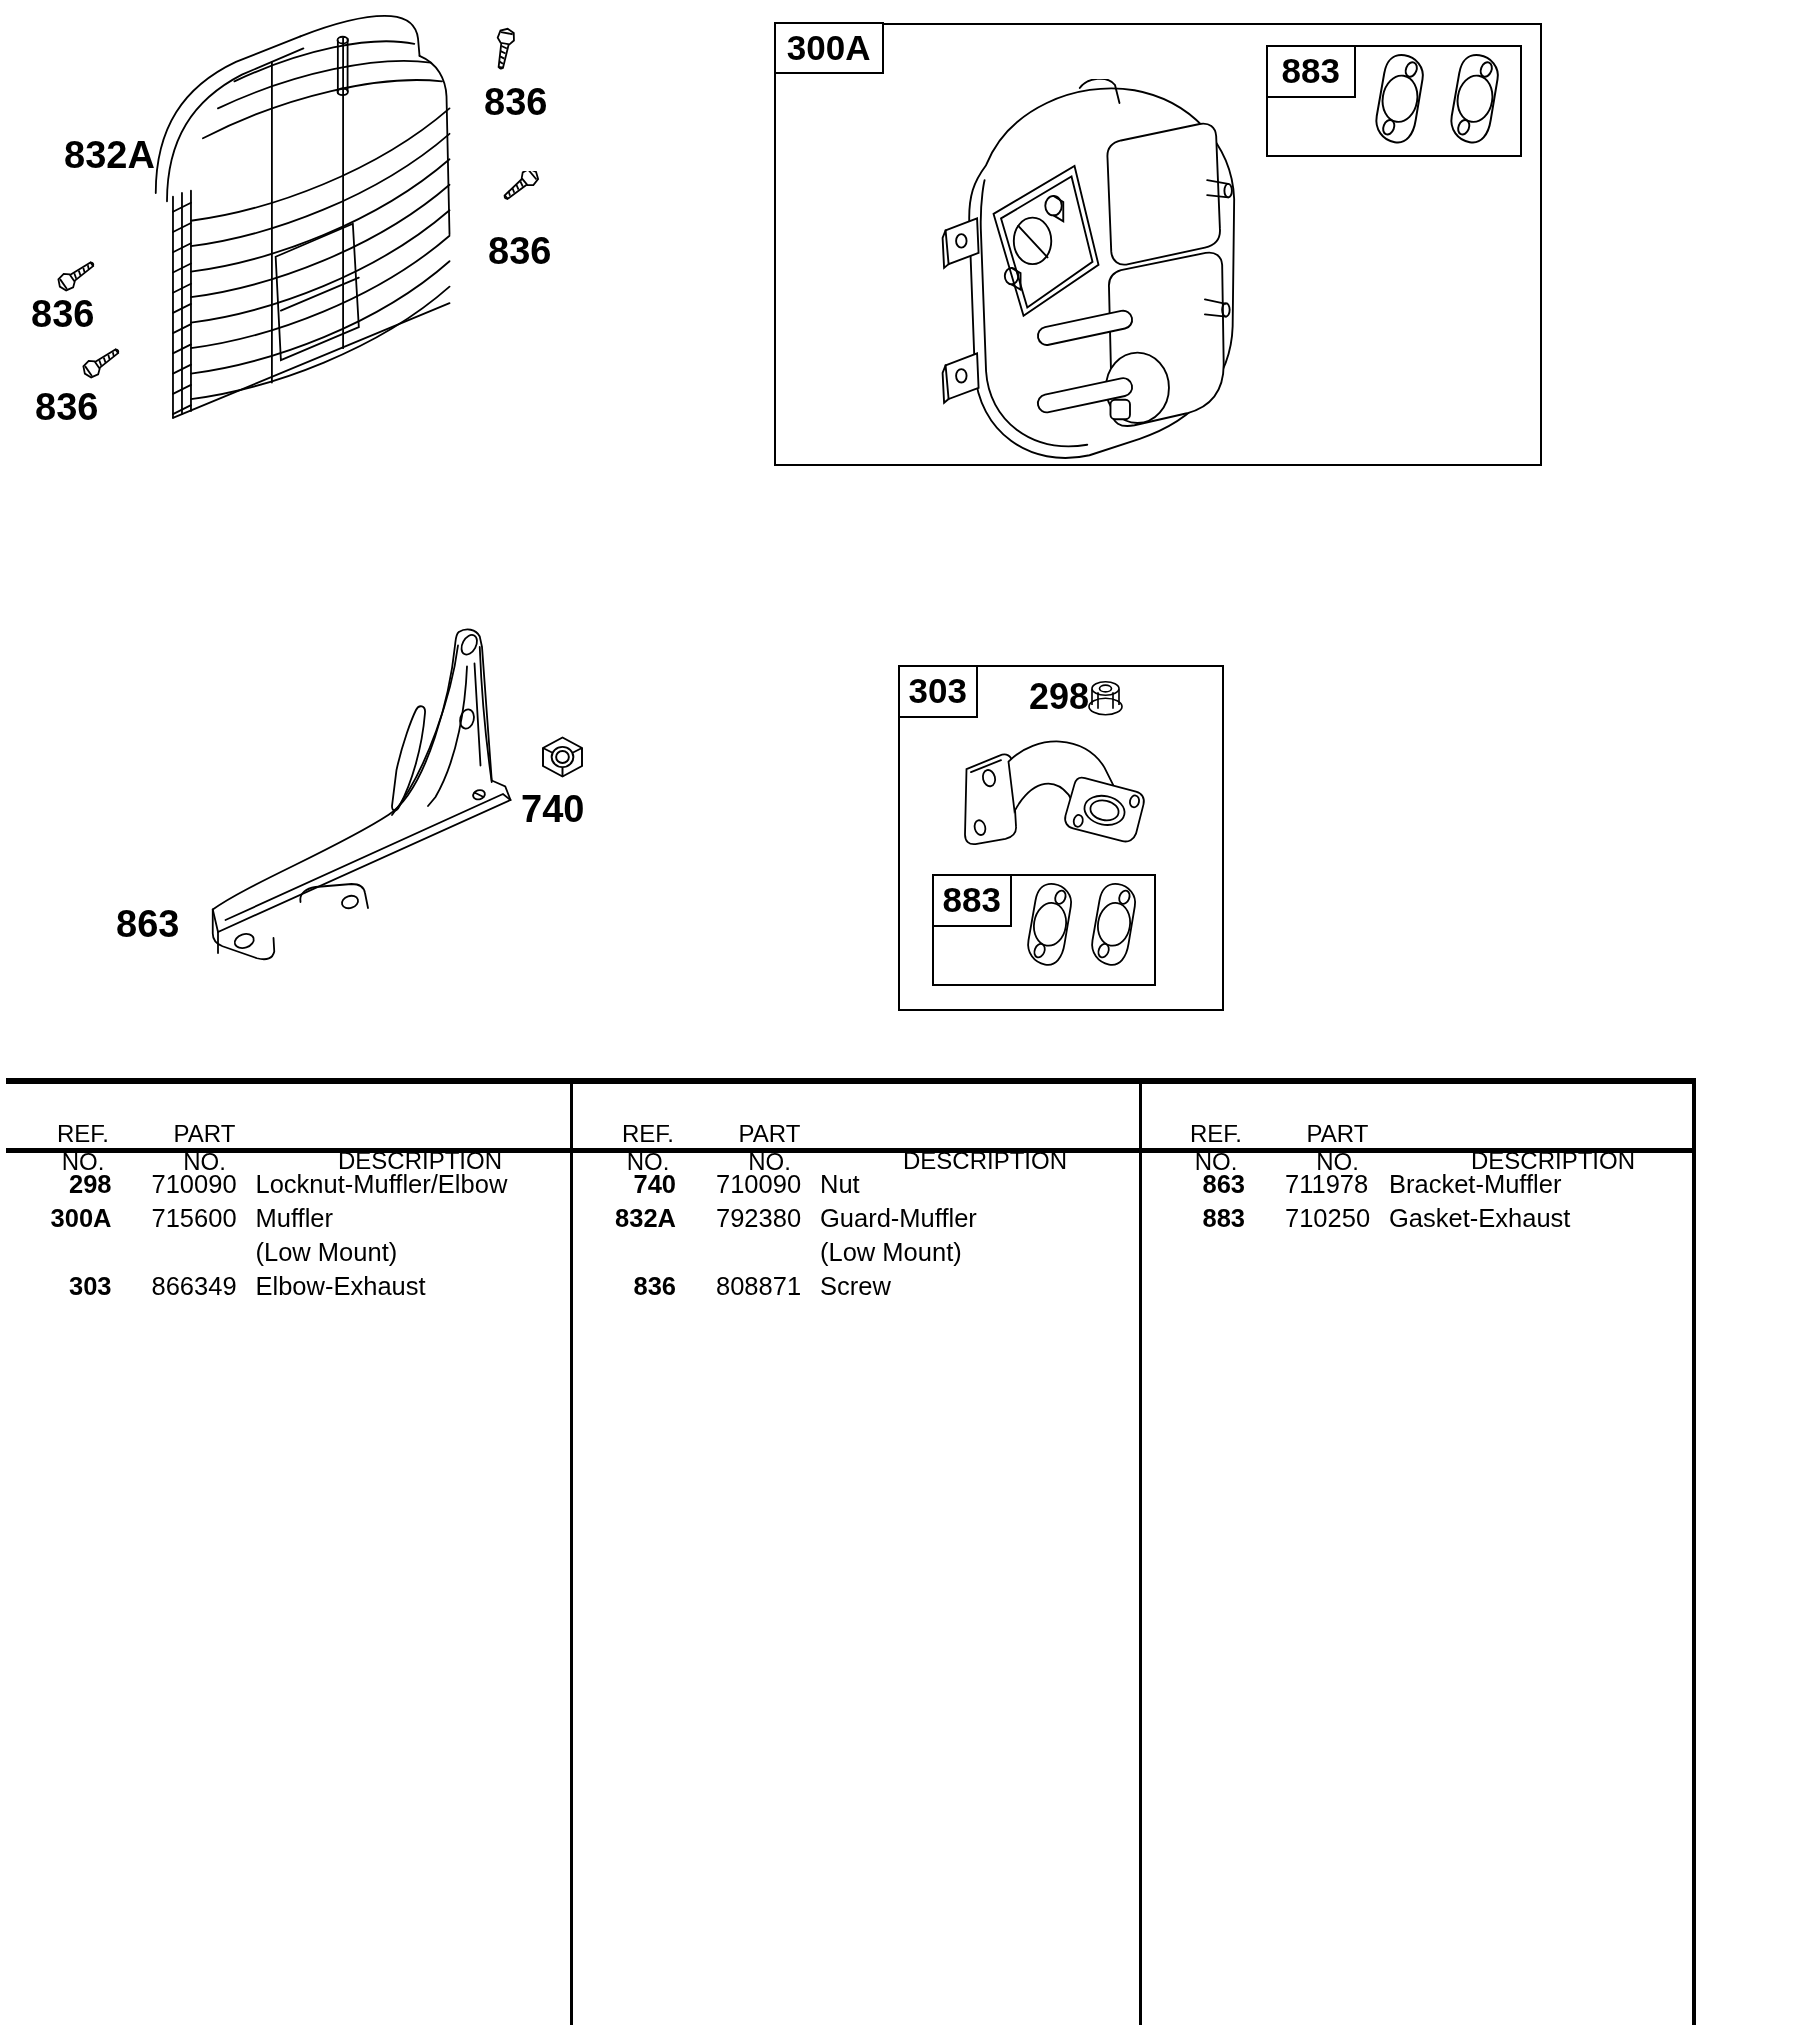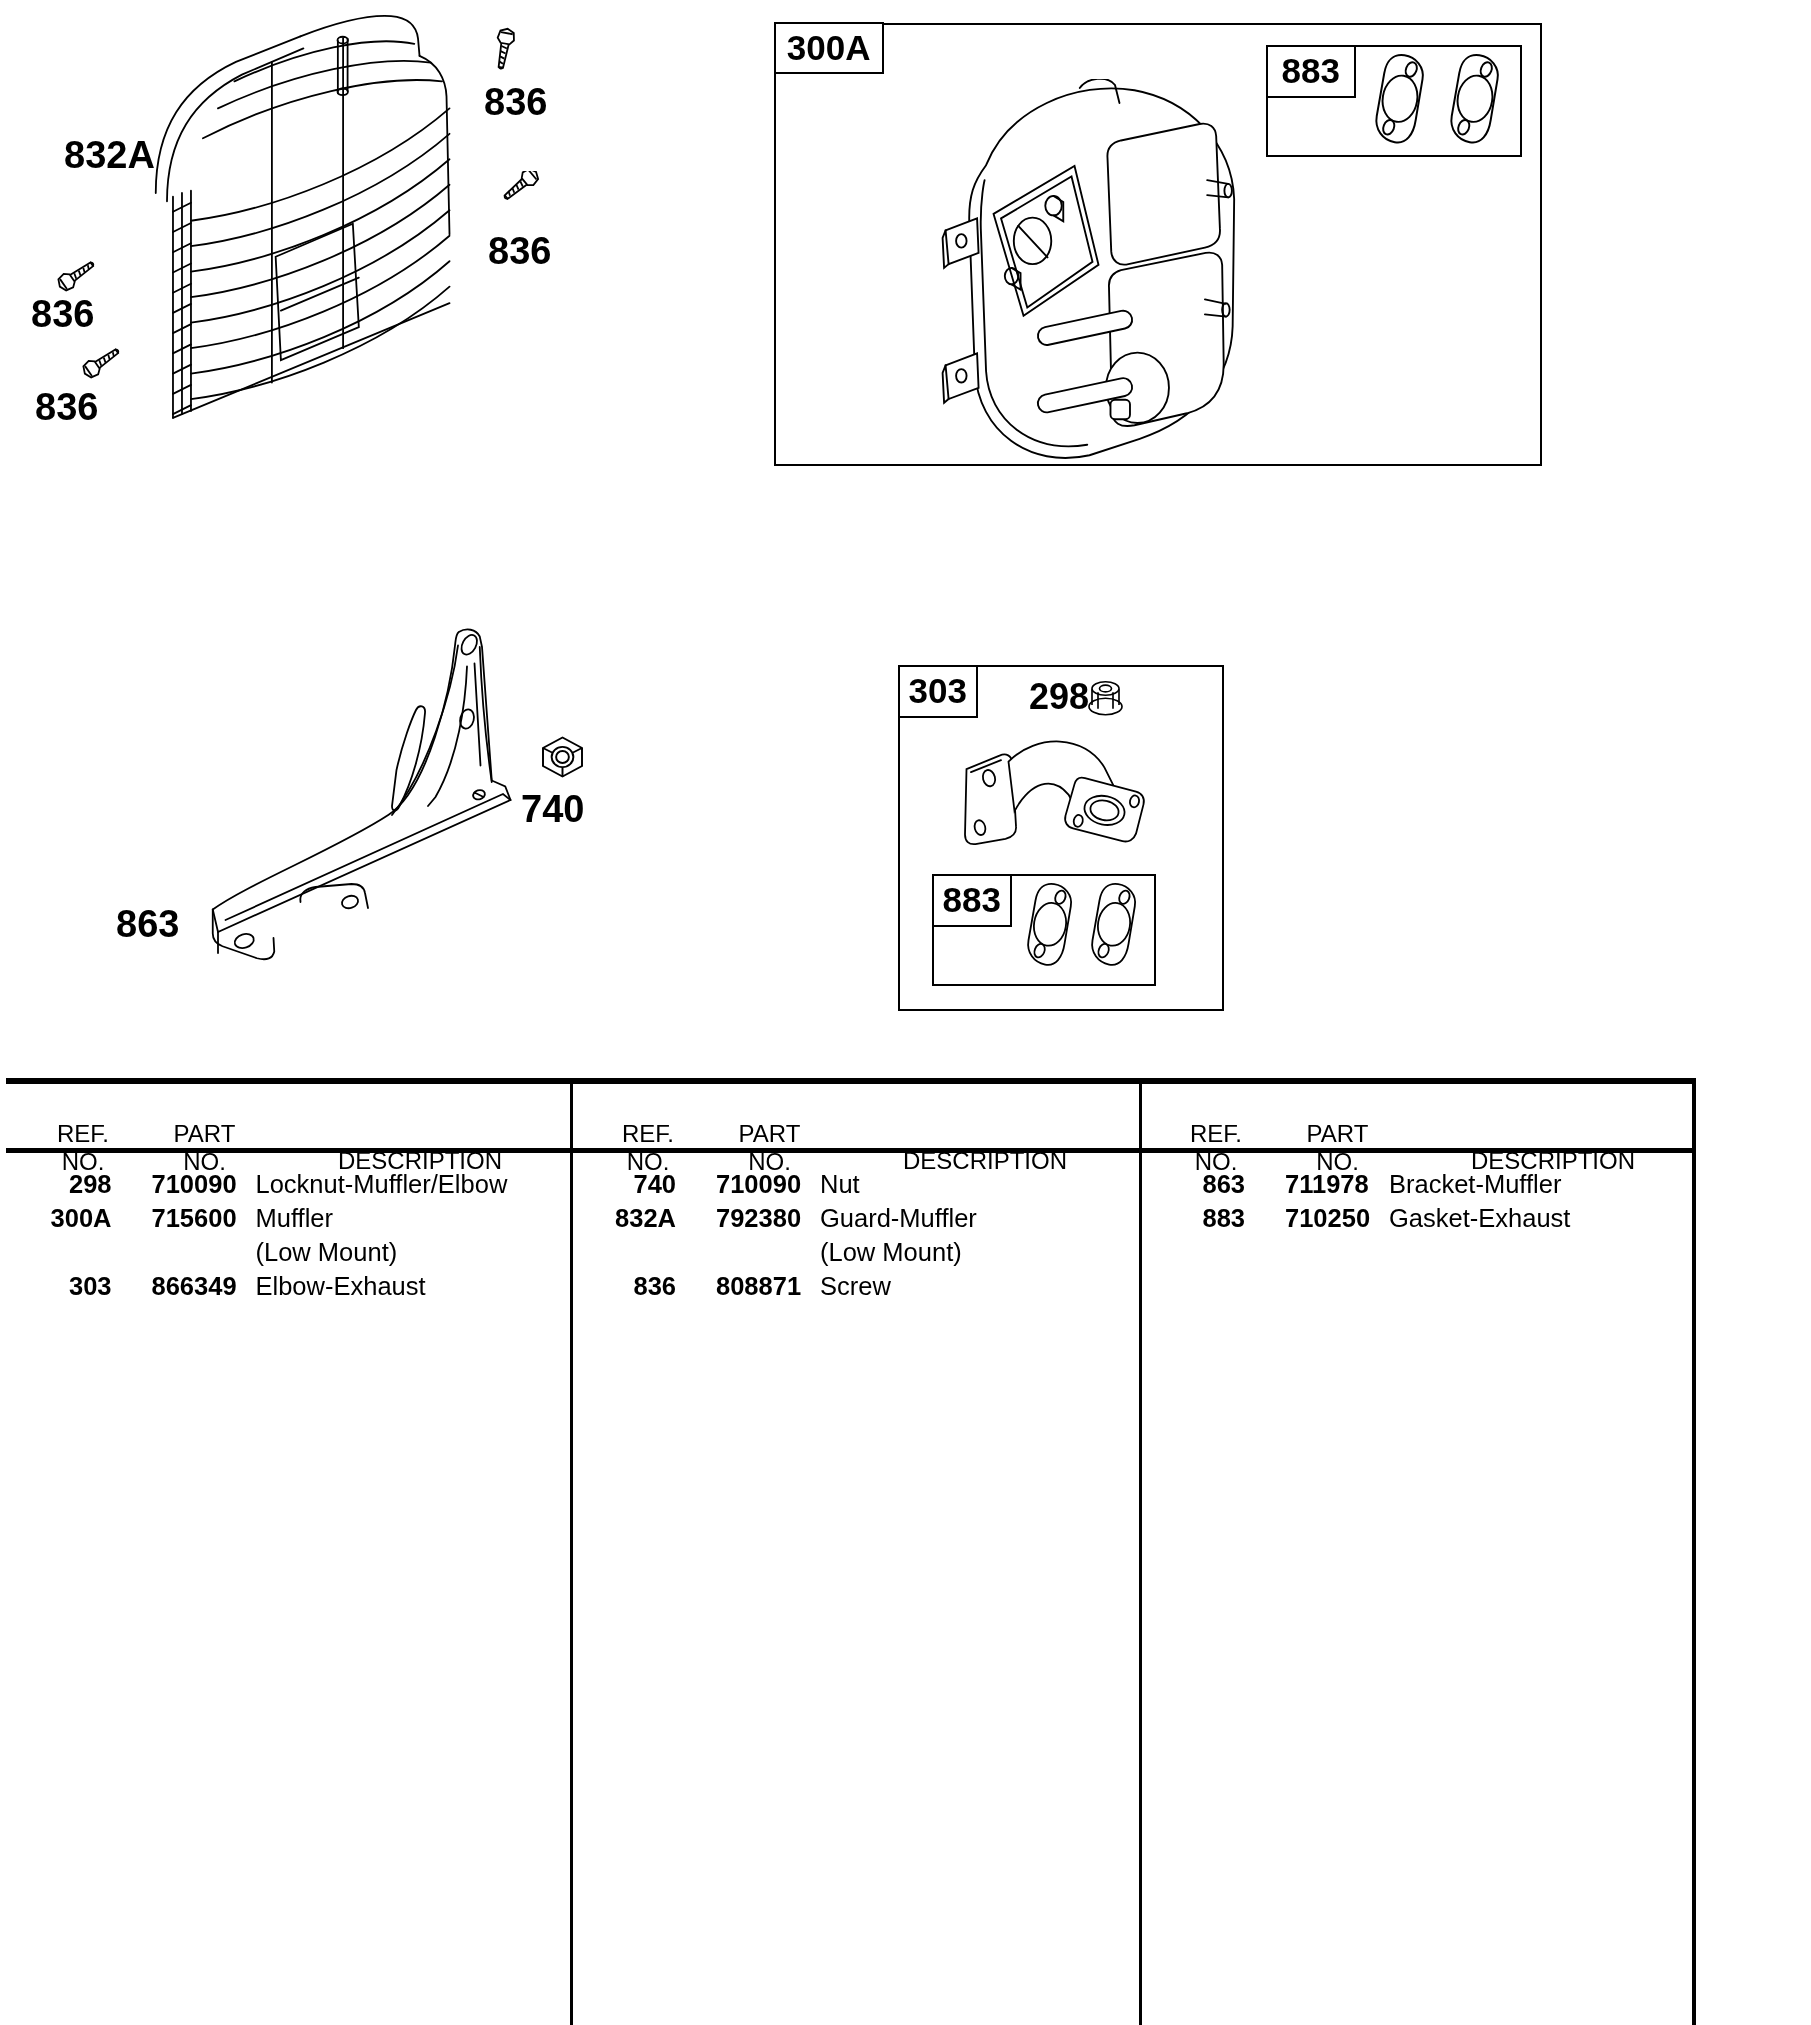--- a/index.html
+++ b/index.html
@@ -23,21 +23,21 @@
     display:flex; align-items:center; justify-content:center;
     font-weight:bold; font-size:35px;
   }
   
   .rule { position:absolute; background:#000; }
   .thdr { position:absolute; font-size:24px; line-height:28px; text-align:center; white-space:pre-line;margin-top:32px; }
   .tcol { position:absolute; width:559px; }
   .trow { position:relative; height:34px; font-size:25.5px; }
   .trow span { position:absolute; top:0; white-space:nowrap; }
   .trow .ref  { left:0; width:104px; text-align:right; font-weight:bold; }
-  .trow .part { left:144px; font-weight:bold; }
+  .trow .part { left:144px; font-weight:normal; }
   .trow .desc { left:248px; }
 </style>
 </head>
 <body>
 
 <div class="page">
 
   <svg width="0" height="0" class="abs" aria-hidden="true">
     <defs>
       <g id="gasket" stroke="#000" stroke-width="2.6" fill="#fff">

